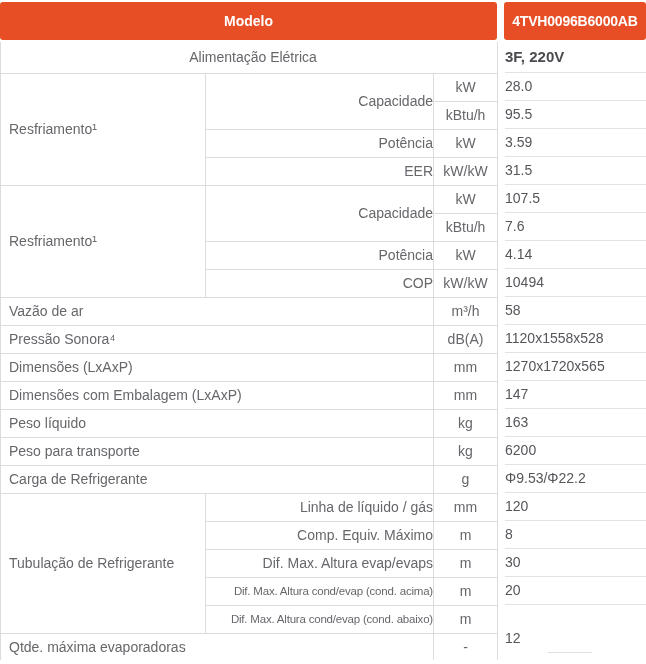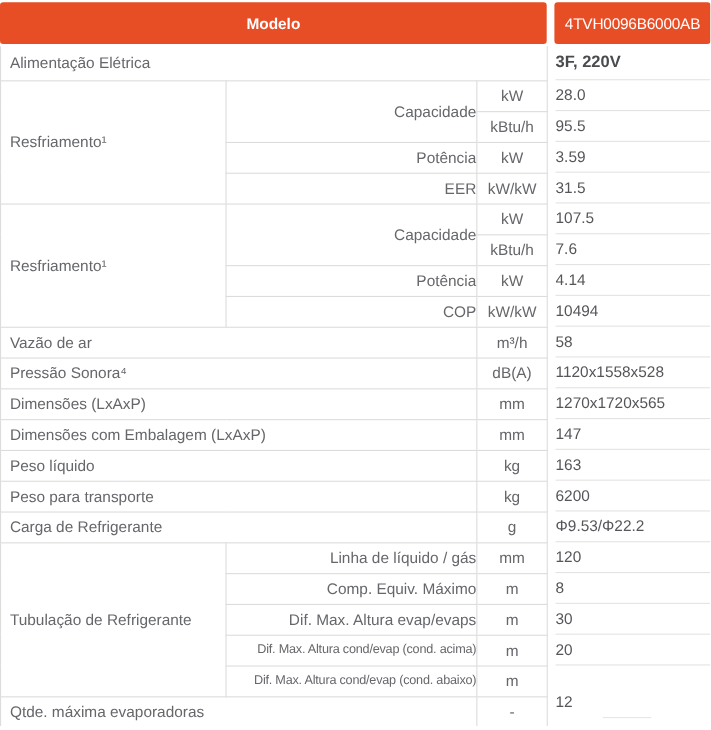--- a/index.html
+++ b/index.html
@@ -10,34 +10,34 @@
     overflow:hidden;
   }
   
   .hdr { display:flex; gap:7px; height:38px; margin-bottom:2px; }
   .hdr-cell {
     background:#E84E25; color:#fff; border-radius:3px;
     display:flex; align-items:center; justify-content:center;
     font-size:14px;
   }
   .hdr-left  { width:497px; font-weight:bold; }
-  .hdr-right { width:142px; font-weight:normal; letter-spacing:-0.2px; }
+  .hdr-right { width:142px; font-weight:bold; letter-spacing:-0.2px; }
   
   .body { display:flex; gap:7px; }
   table.main {
     width:497px; border-collapse:collapse; table-layout:fixed;
   }
   table.main td {
     border:1px solid #DCDCDC;
     color:#66676B; font-size:14px; vertical-align:middle;
     overflow:hidden; white-space:nowrap;
   }
   table.main tr { height:28px; }
   table.main tr.r-first { height:31px; }
-  table.main tr.r-first td { border-top:none; }
+  table.main tr.r-first td { border-top:none;text-align:center; }
   td.label    { padding-left:8px; text-align:left; }
   td.seclabel { padding-left:8px; text-align:left; }
   td.sub      { padding-left:12px; text-align:right; }
   td.sub.small{ font-size:11.5px; letter-spacing:-0.2px; padding-left:7px; }
   td.unit     { text-align:center; font-size:13px; }
   
   .vcol { width:142px; }
   .vrow {
     height:28px; line-height:27px; 
     border-bottom:1px solid #E3E3E3;

